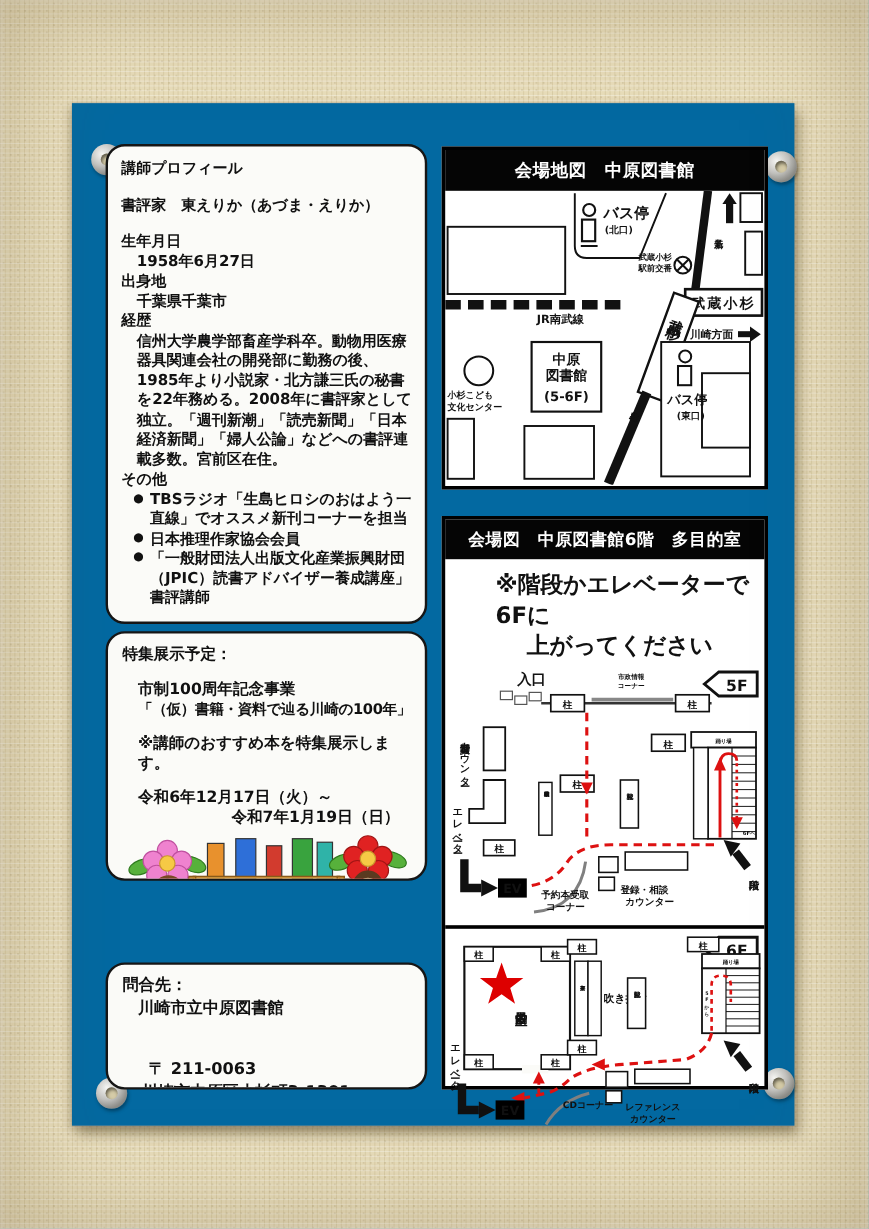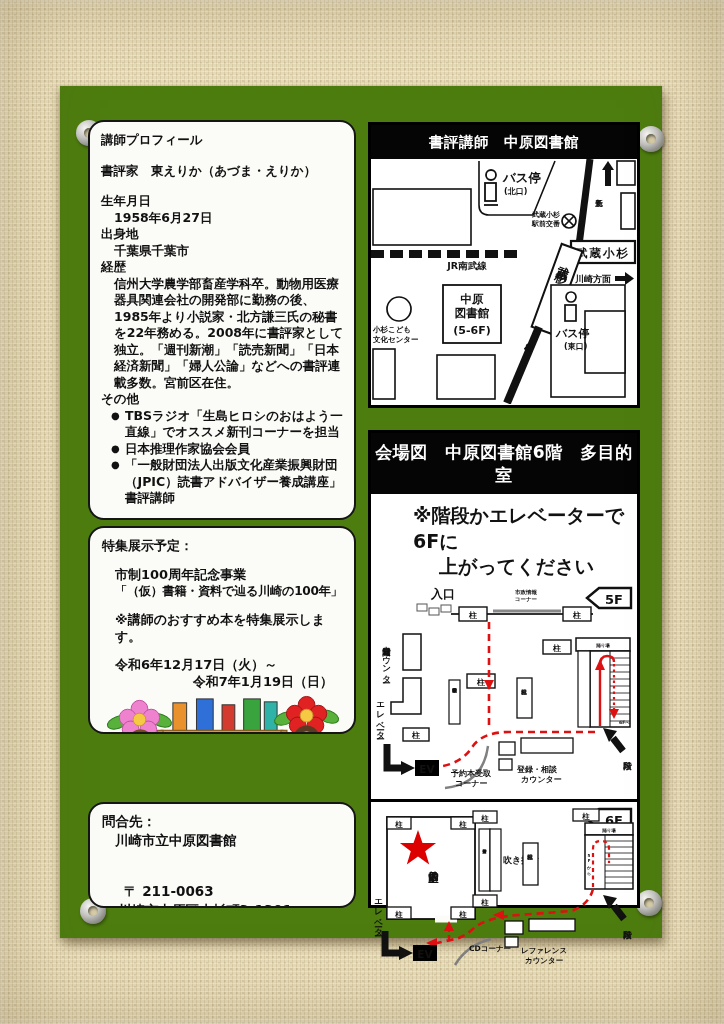--- a/index.html
+++ b/index.html
@@ -10,21 +10,21 @@
       repeating-linear-gradient(0deg, rgba(255,255,255,0.32) 0 1px, transparent 1px 4px),
       repeating-linear-gradient(90deg, rgba(167,146,95,0.22) 0 1px, transparent 1px 4px),
       radial-gradient(circle at 3px 3px, rgba(120,100,55,0.15) 20%, transparent 23%);
     background-size:4px 4px,4px 4px,6px 6px;
     font-family:"DejaVu Sans",sans-serif;color:#111;
   }
   body::after{content:"";position:absolute;inset:0;pointer-events:none;
     box-shadow:inset 0 0 90px rgba(110,90,50,0.35), inset 0 0 8px rgba(255,255,255,0.5);}
   .paper{
     position:absolute;left:60px;top:86px;width:602px;height:852px;
-    background:#4d7c0f;
+    background:#0369a1;
     box-shadow:0 0 1px #999, 4px 7px 10px rgba(95,80,45,0.5), -2px 3px 7px rgba(95,80,45,0.3);
   }
   .grommet{position:absolute;width:26px;height:26px;border-radius:50%;
     background:radial-gradient(circle at 35% 32%, #f7f7f5, #c2c2bf 42%, #8f8f8b 70%, #6d6d69);
     box-shadow:1px 2px 3px rgba(0,0,0,0.35);}
   .grommet::after{content:"";position:absolute;left:8px;top:8px;width:10px;height:10px;border-radius:50%;
     background:#d6cca8;box-shadow:inset 1px 2px 3px rgba(0,0,0,0.55);}
   .rbox{position:absolute;border:2.5px solid #161616;border-radius:16px;background:#fbfbf8;box-sizing:border-box;}
   .profile-card{left:28px;top:34px;width:268px;height:400px;padding:10px 10px 6px 11px;
     font-size:12.5px;font-weight:bold;line-height:1.32;overflow:hidden;}
@@ -39,21 +39,21 @@
   .ex-date2{text-align:right;padding-right:10px;}
   .contact-card{left:28px;top:716px;width:268px;height:106px;padding:8px 10px 4px 12px;
     font-size:13.5px;font-weight:bold;line-height:1.38;overflow:hidden;}
   .ind2{margin-left:22px;margin-top:33px;}
   .ind3{margin-left:16px;}
   .bbox{position:absolute;border:3px solid #000;background:#fff;box-sizing:border-box;}
   .map-card{left:308px;top:36px;width:272px;height:286px;}
   .floor-card{left:308px;top:344px;width:272px;height:478px;}
   .bar{background:#050505;color:#fff;font-weight:bold;text-align:center;
     font-size:14.5px;padding:8px 0 7px 0;letter-spacing:0.5px;}
-  .floor-card .bar{font-size:17px;}
+  .floor-card .bar{font-size:14px;}
   .fnote{font-size:19px;font-weight:bold;line-height:1.35;padding:9px 0 2px 42px;}
   .fnote .n2{margin-left:26px;}
   .fl-divider{border-top:3px solid #000;margin:1px 0 1px 0;}
   svg text{font-family:"DejaVu Sans",sans-serif;font-weight:700;fill:#111;}
   .vt{writing-mode:vertical-rl;text-orientation:upright;}
   .illus-wrap{margin-top:2px;text-align:center;}
 </style>
 </head>
 <body>
 
@@ -211,21 +211,21 @@
   </div>
 
   <div class="rbox contact-card">
     <div>問合先：</div>
     <div class="ind1">川崎市立中原図書館</div>
     <div class="ind2">〒 211-0063</div>
     <div class="ind3">川崎市中原区小杉町3-1301</div>
   </div>
 
   <div class="bbox map-card">
-    <div class="bar">書評講師　中原図書館</div>
+    <div class="bar">会場地図　中原図書館</div>
     <svg width="266" height="245" viewBox="0 0 266 245">
       <rect x="2" y="30" width="98" height="56" fill="#fff" stroke="#111" stroke-width="1.6"></rect>
       <path d="M108,2 L108,46 Q108,56 118,56 L162,56 L184,2" fill="none" stroke="#111" stroke-width="1.6"></path>
       <rect x="246" y="2" width="18" height="24" fill="#fff" stroke="#111" stroke-width="1.6"></rect>
       <rect x="250" y="34" width="14" height="36" fill="#fff" stroke="#111" stroke-width="1.6"></rect>
       <g>
         <circle cx="120" cy="16" r="5" fill="#fff" stroke="#111" stroke-width="1.8"></circle>
         <rect x="114" y="24" width="11" height="18" fill="#fff" stroke="#111" stroke-width="1.8"></rect>
         <line x1="113" y1="46" x2="127" y2="46" stroke="#111" stroke-width="1.8"></line>
       </g>

